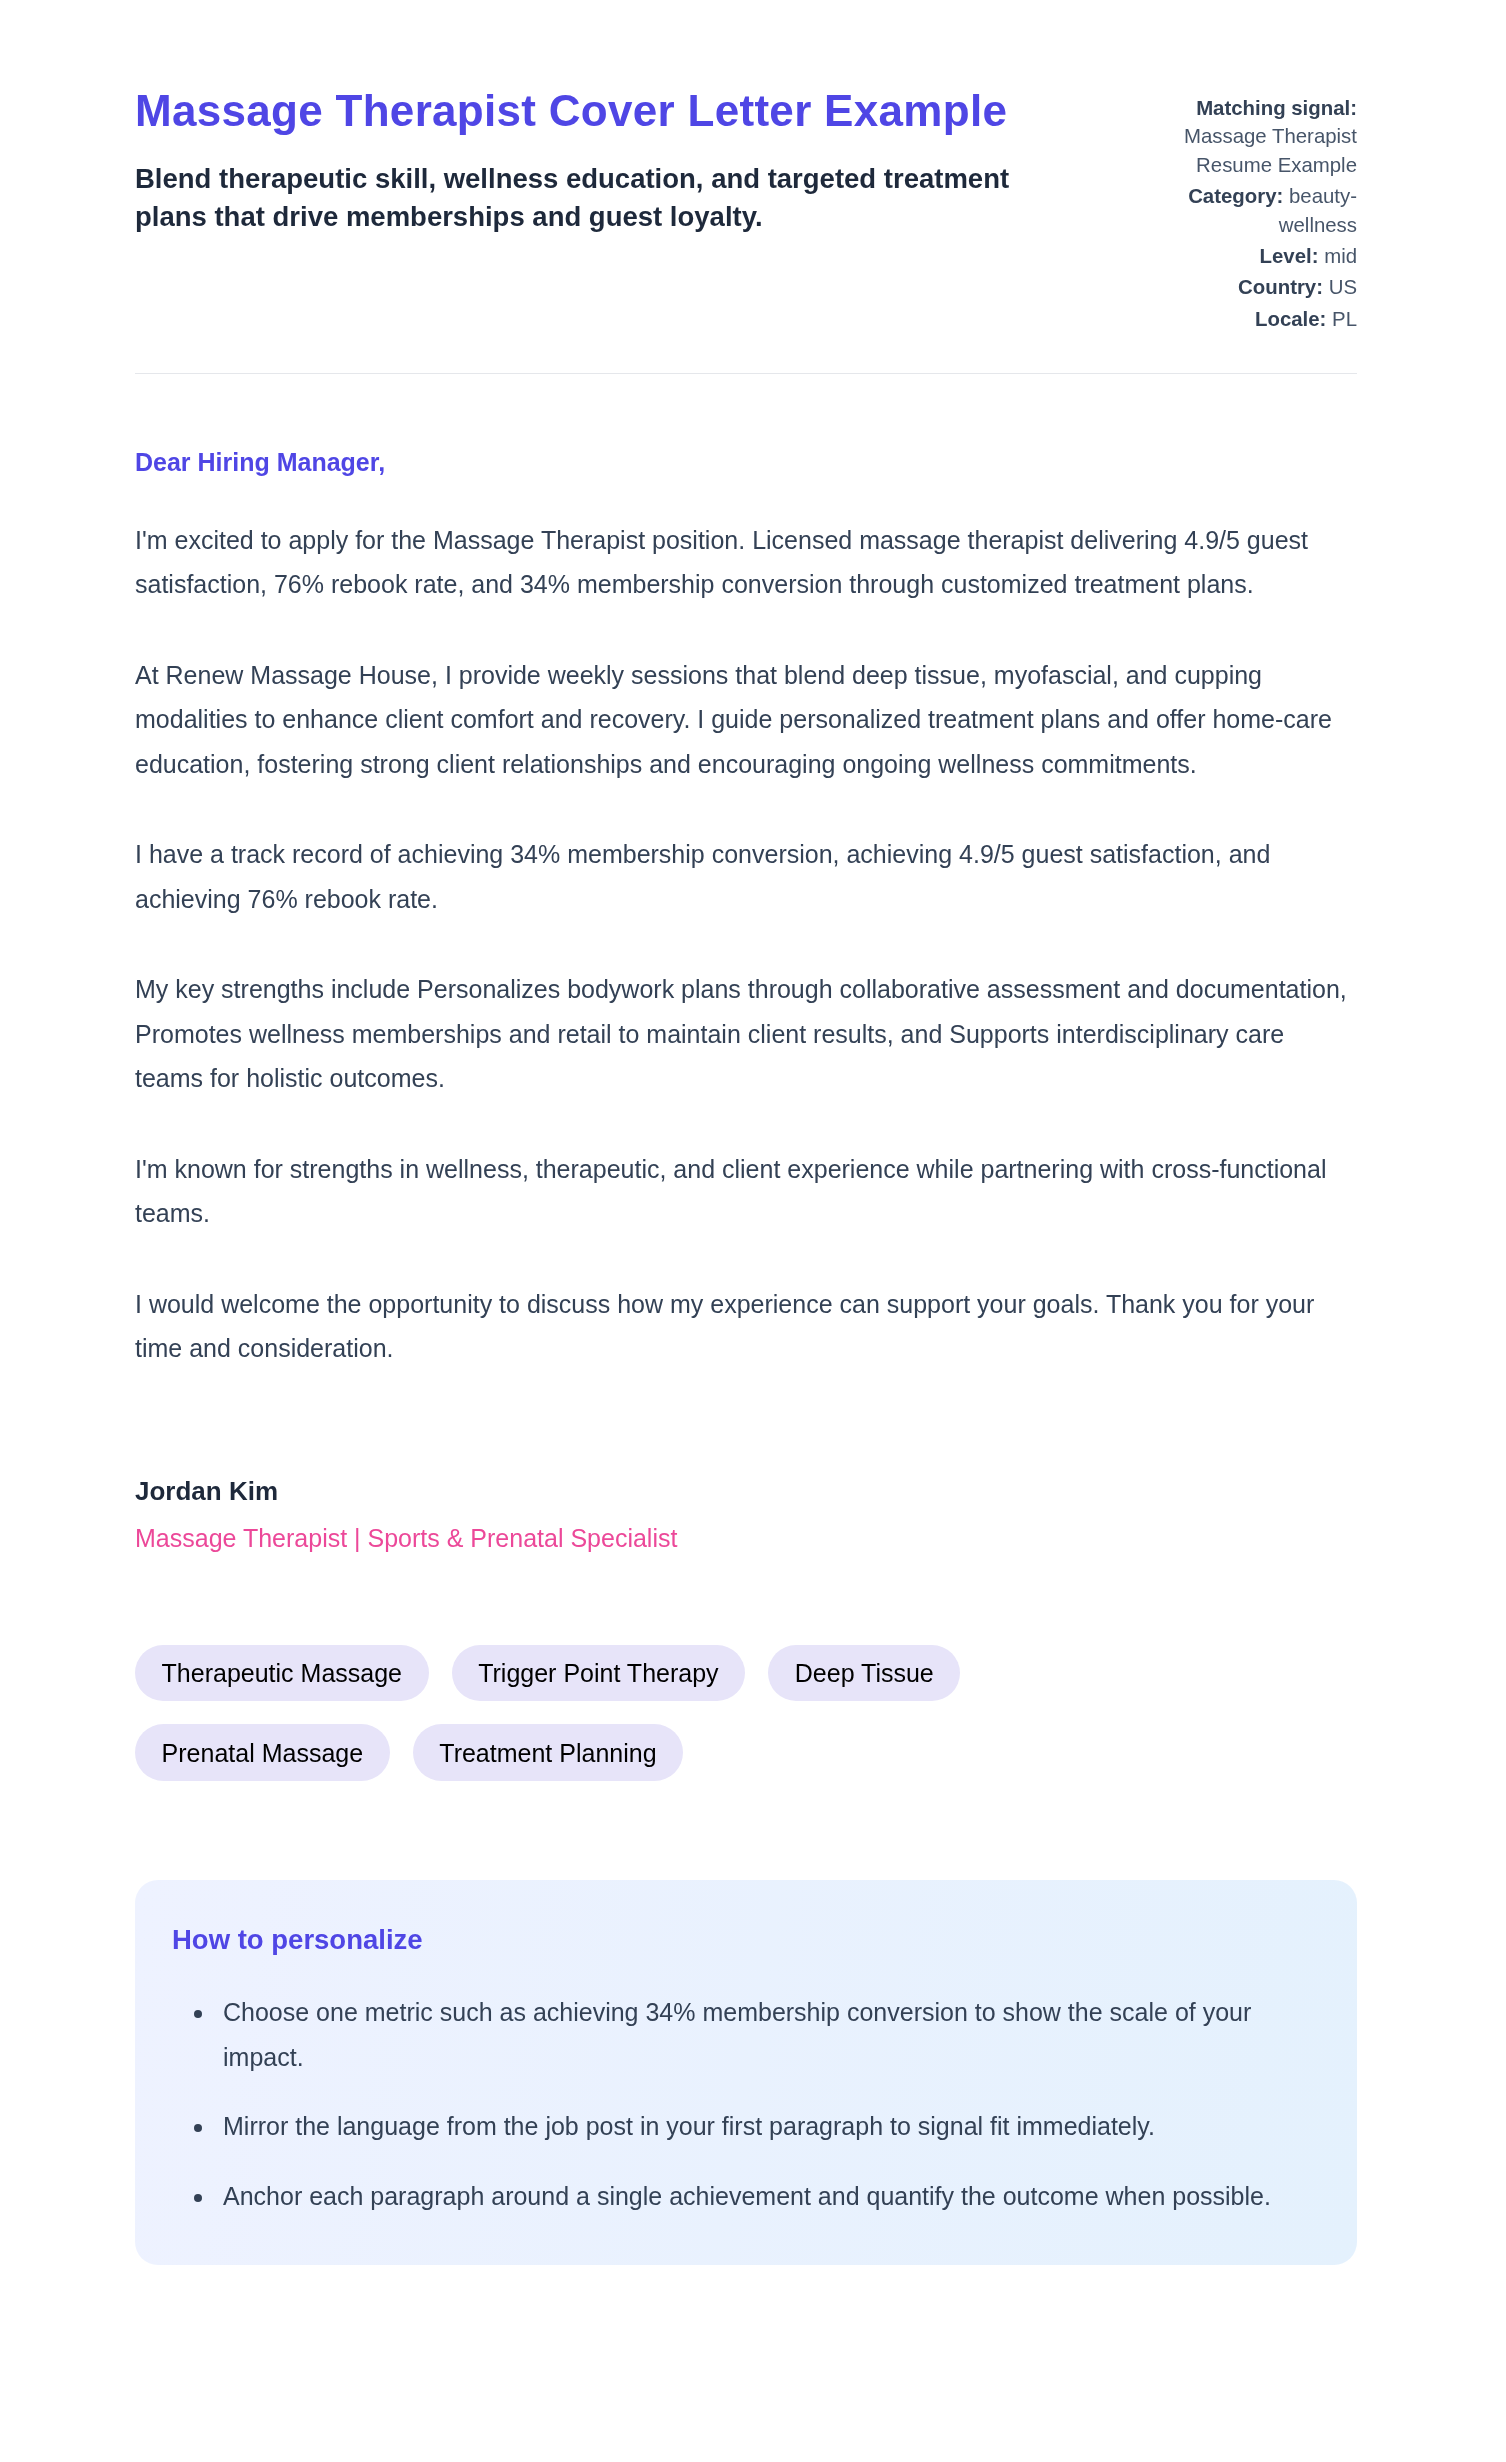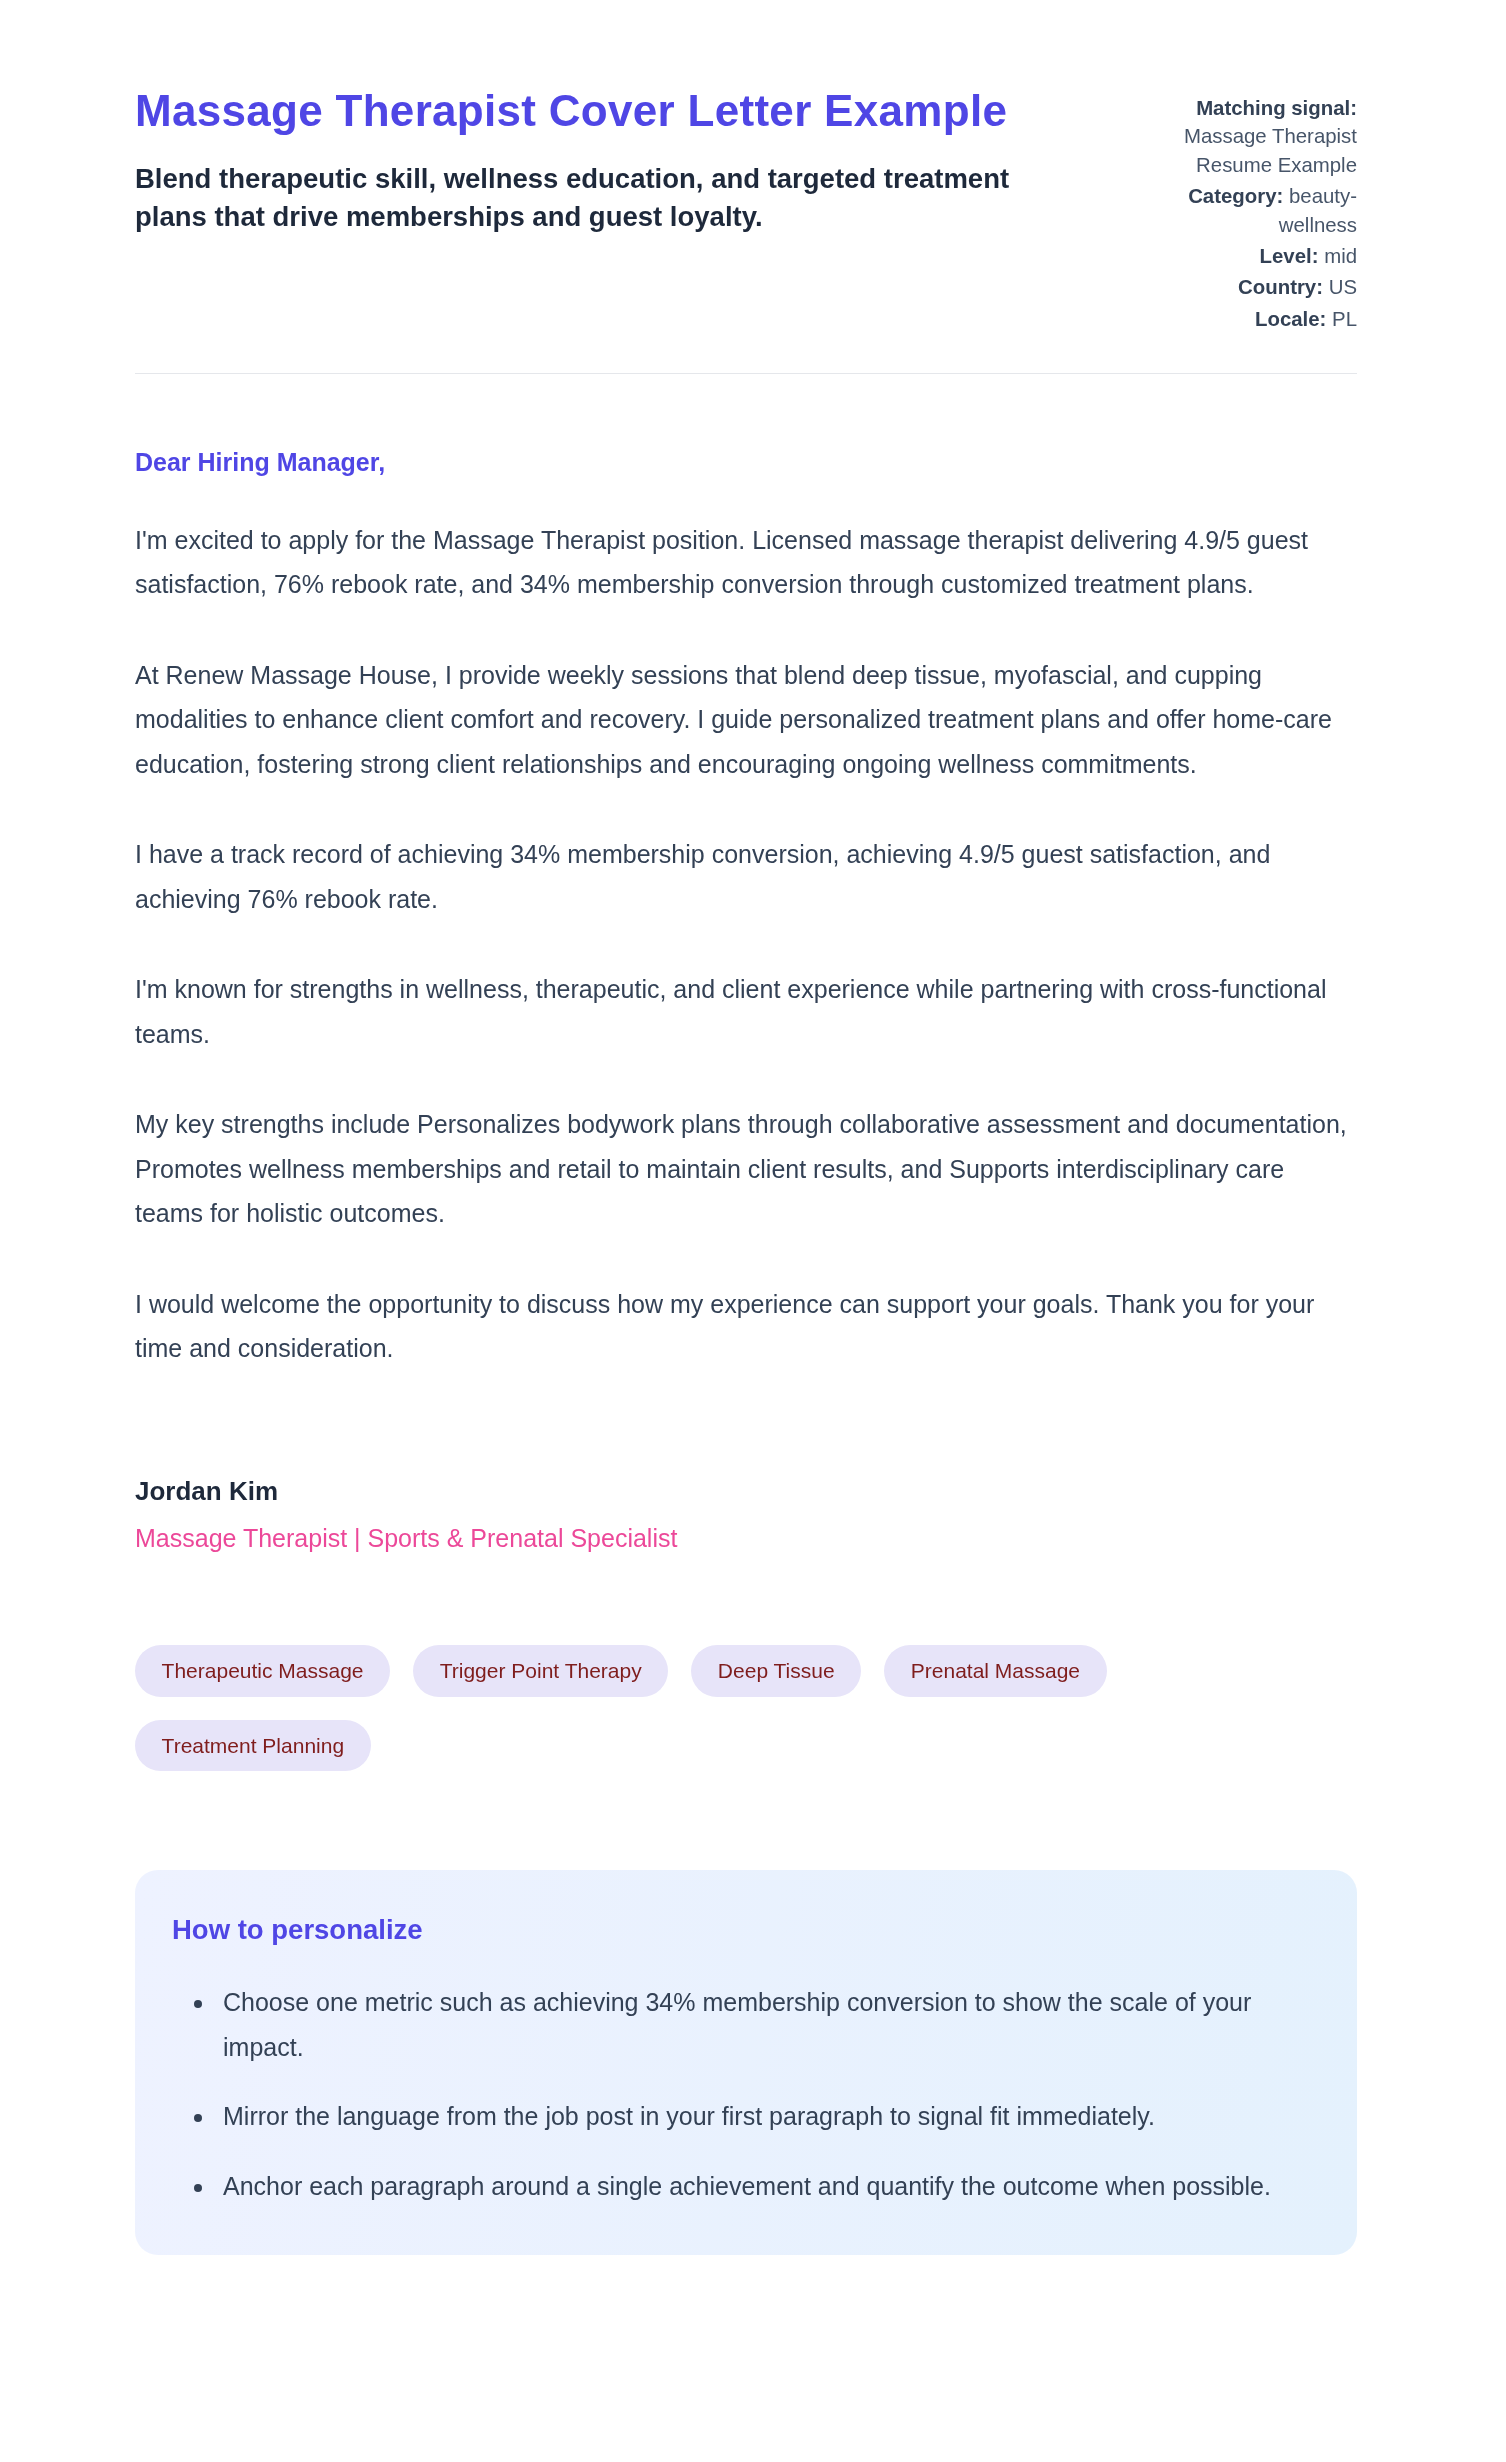--- a/index.html
+++ b/index.html
@@ -70,22 +70,22 @@
     font-size: 25px;
     color: #ec4899;
     margin: 6px 0 0 0;
   }
 
   
   .tags { margin-top: 92px; display: flex; flex-wrap: wrap; gap: 23px; max-width: 1046px; }
   .tag {
     display: inline-block;
     background: #e7e4f9;
-    color: #7f1d1d;
-    font-size: 21px;
+    color: #000000;
+    font-size: 25px;
     line-height: 1.2;
     padding: 13.3px 26.6px;
     border-radius: 885px;
     cursor: pointer;
     white-space: nowrap;
   }
 
   
   .personalize {
     margin-top: 99px;
@@ -143,22 +143,22 @@
     </aside>
   </header>
 
   <hr class="divider">
 
   <main class="letter">
     <p class="salutation">Dear Hiring Manager,</p>
     <p class="para">I'm excited to apply for the Massage Therapist position. Licensed massage therapist delivering 4.9/5 guest satisfaction, 76% rebook rate, and 34% membership conversion through customized treatment plans.</p>
     <p class="para">At Renew Massage House, I provide weekly sessions that blend deep tissue, myofascial, and cupping modalities to enhance client comfort and recovery. I guide personalized treatment plans and offer home-care education, fostering strong client relationships and encouraging ongoing wellness commitments.</p>
     <p class="para">I have a track record of achieving 34% membership conversion, achieving 4.9/5 guest satisfaction, and achieving 76% rebook rate.</p>
+    <p class="para">My key strengths include Personalizes bodywork plans through collaborative assessment and documentation, Promotes wellness memberships and retail to maintain client results, and Supports interdisciplinary care teams for holistic outcomes.</p>
     <p class="para">I'm known for strengths in wellness, therapeutic, and client experience while partnering with cross-functional teams.</p>
-    <p class="para">My key strengths include Personalizes bodywork plans through collaborative assessment and documentation, Promotes wellness memberships and retail to maintain client results, and Supports interdisciplinary care teams for holistic outcomes.</p>
     <p class="para">I would welcome the opportunity to discuss how my experience can support your goals. Thank you for your time and consideration.</p>
     <p class="sig-name">Jordan Kim</p>
     <p class="sig-title">Massage Therapist | Sports &amp; Prenatal Specialist</p>
   </main>
 
   <div class="tags">
     <span class="tag">Therapeutic Massage</span>
     <span class="tag">Trigger Point Therapy</span>
     <span class="tag">Deep Tissue</span>
     <span class="tag">Prenatal Massage</span>

